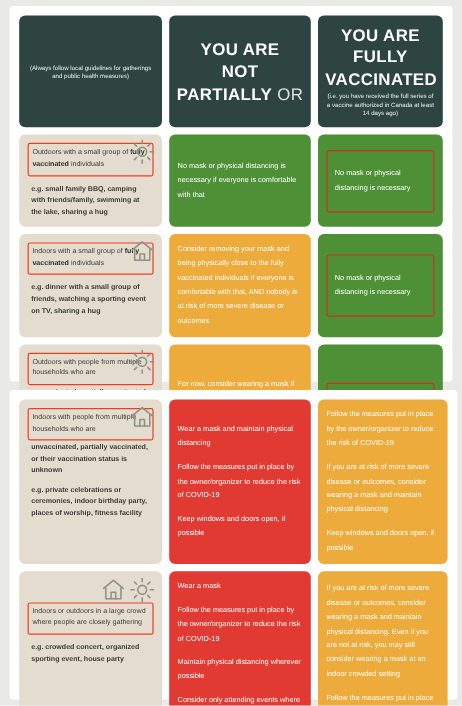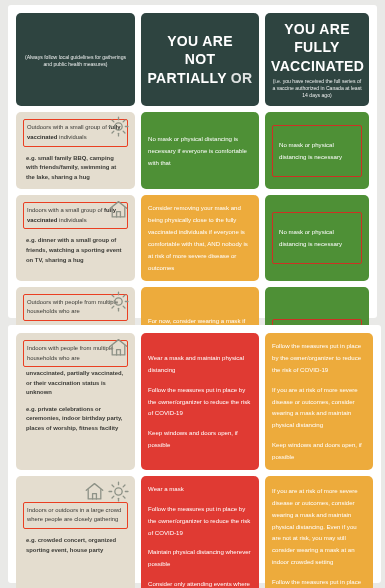--- a/index.html
+++ b/index.html
@@ -47,21 +47,21 @@
     flex-direction:column;
     justify-content:center;
     min-height:56px;
   }
   .hdr-title{
     font-size:14px;
     font-weight:bold;
     letter-spacing:0.35px;
     line-height:1.32;
   }
-  .hdr-title .lt{font-weight:bold;opacity:.85;}
+  .hdr-title .lt{font-weight:normal;opacity:.85;}
   .hdr-sub{
     font-size:5.1px;
     line-height:1.38;
     margin-top:3px;
     opacity:.92;
   }
 
   
   .beige{background:#e4ddcf;}
 

